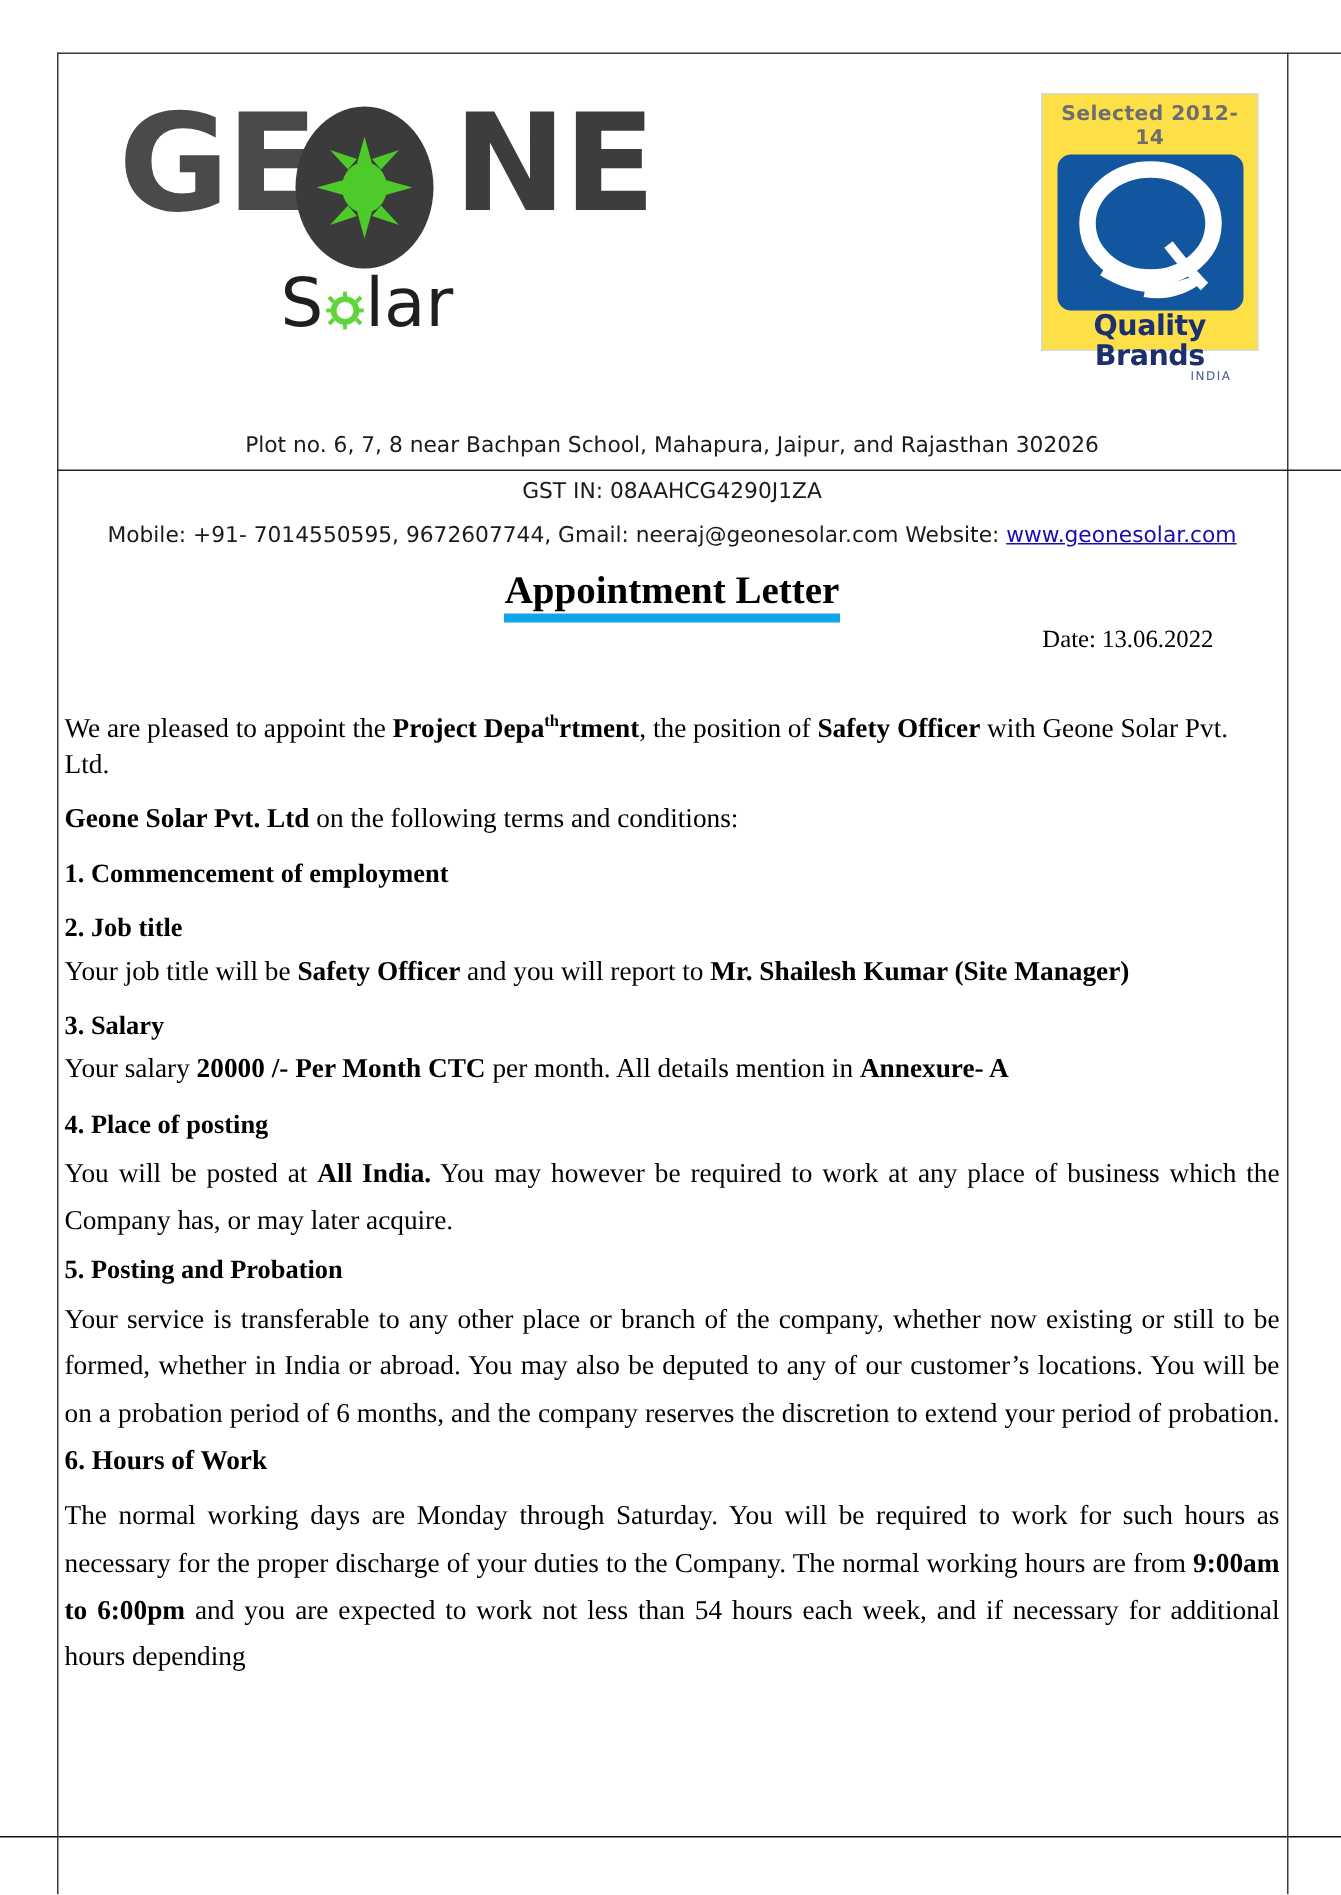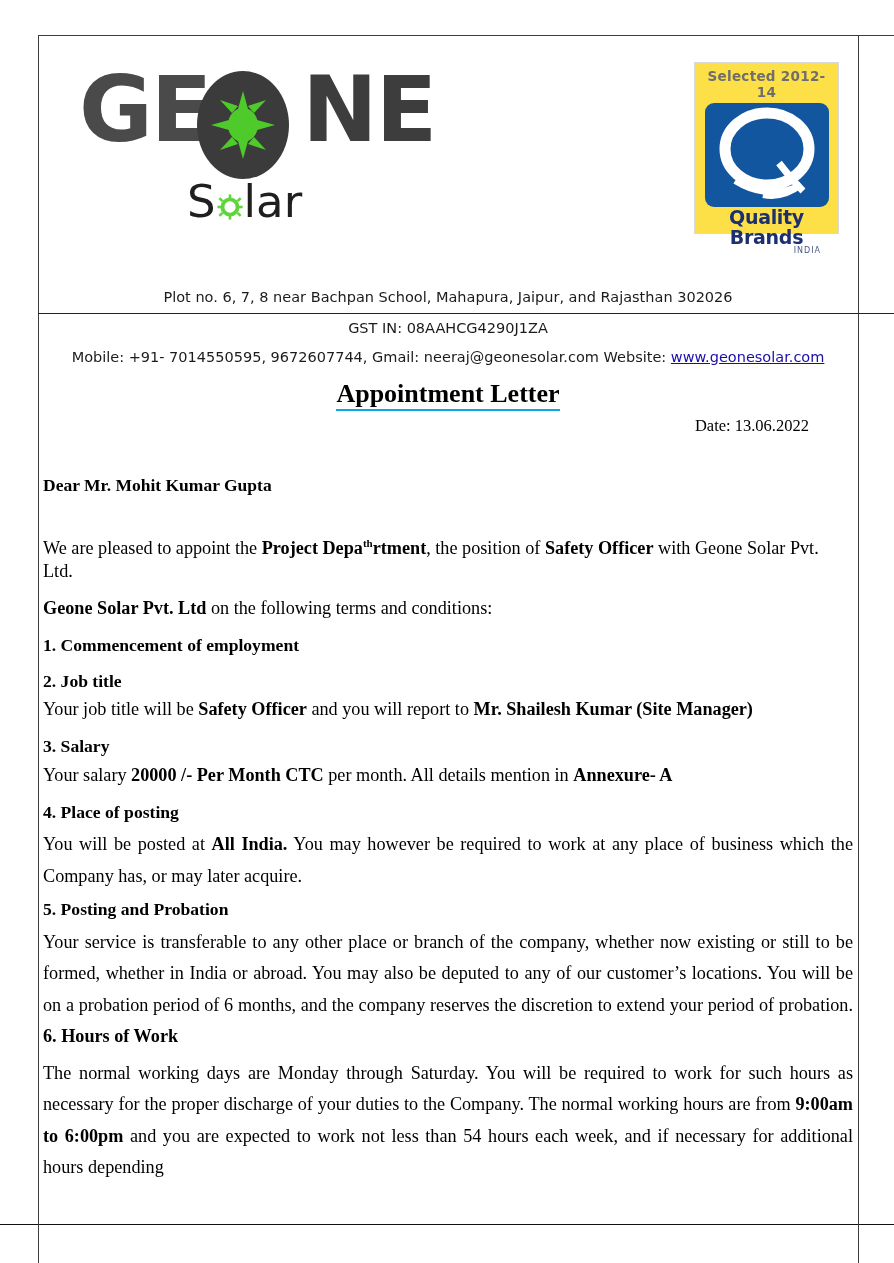--- a/index.html
+++ b/index.html
@@ -247,21 +247,21 @@
     position: absolute;
     left: 39px;
     top: 379px;
     width: 818px;
     text-align: center;
     font-family: "Liberation Serif", serif;
     font-weight: bold;
     font-size: 26px;
   }
   .doc-title span {
-    border-bottom: 2px solid #0ea5e9;
+    border-bottom: 6px solid #0ea5e9;
     padding-bottom: 1px;
   }
   .doc-date {
     position: absolute;
     left: 39px;
     top: 416px;
     width: 770px;
     text-align: right;
     font-family: "Liberation Serif", serif;
     font-size: 16.5px;
@@ -374,21 +374,20 @@
 
   <div class="addr-line">Plot no. 6, 7, 8 near Bachpan School, Mahapura, Jaipur, and Rajasthan 302026</div>
   <div class="gst-line">GST IN: 08AAHCG4290J1ZA</div>
   <div class="contact-line"><span>Mobile: +91- 7014550595, 9672607744, Gmail: neeraj@geonesolar.com Website: </span><a class="weblink" href="#">www.geonesolar.com</a></div>
 
   <div class="doc-title"><span>Appointment Letter</span></div>
   <div class="doc-date">Date: 13.06.2022</div>
 
   <div class="body-wrap">
 
-    <div class="salutation">Dear Mr. Mohit Kumar Gupta</div>
 
     <p class="para"><span>We are pleased to appoint the </span><span class="b">Project Depa</span><sup class="ord">th</sup><span class="b">rtment</span><span>, the position of </span><span class="b">Safety Officer</span><span> with Geone Solar Pvt. Ltd.</span></p>
 
     <div class="spacer-sm"></div>
 
     <p class="para"><span class="b">Geone Solar Pvt. Ltd</span><span> on the following terms and conditions:</span></p>
 
     <div class="spacer-sm"></div>
 
     <p class="heading">1. Commencement of employment</p>

